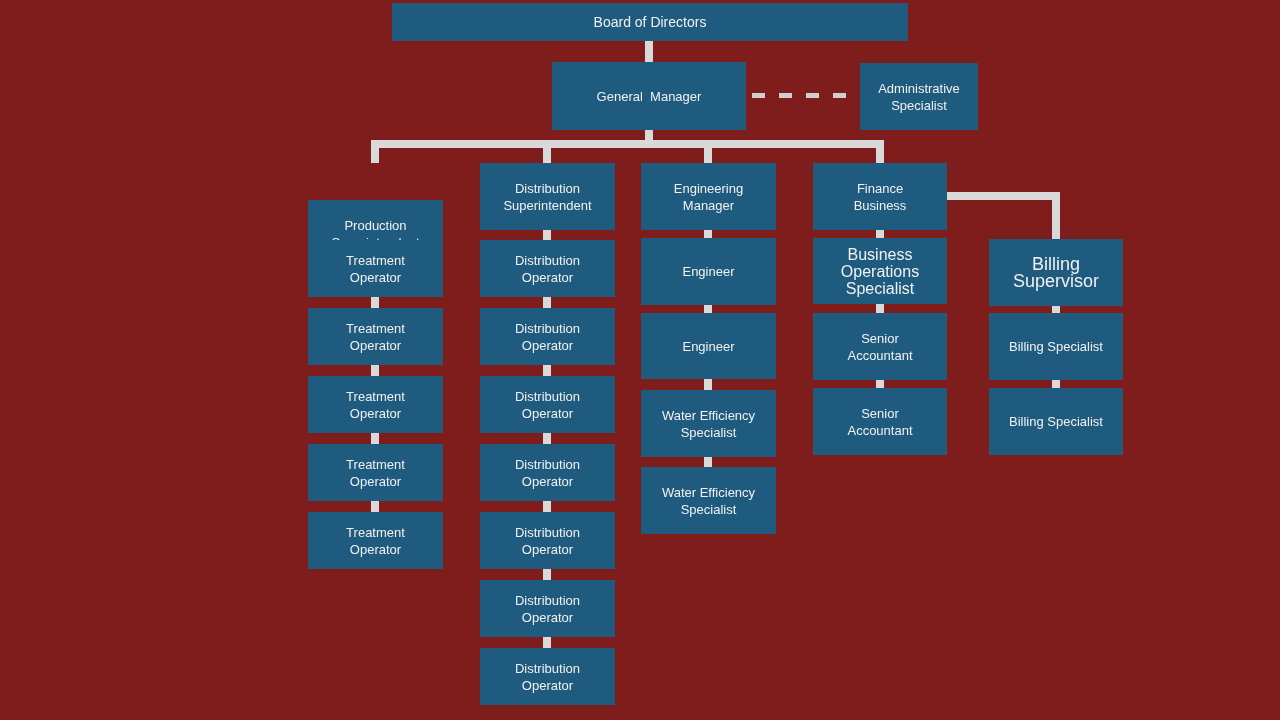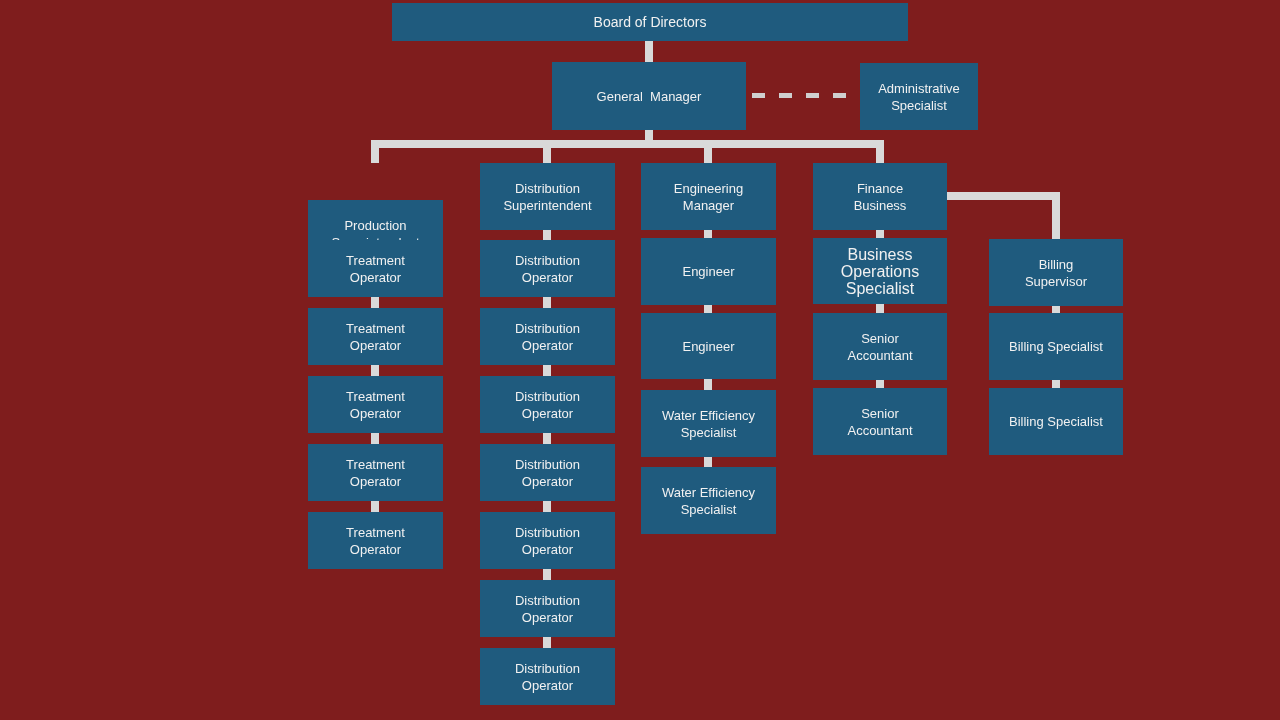--- a/index.html
+++ b/index.html
@@ -160,21 +160,21 @@
 Specialist</span>
     </div>
     <div class="node" style="left: 813px; top: 313px; width: 134px; height: 67px; font-size: 13px;">
       <span class="label">Senior
 Accountant</span>
     </div>
     <div class="node" style="left: 813px; top: 388px; width: 134px; height: 67px; font-size: 13px;">
       <span class="label">Senior
 Accountant</span>
     </div>
-    <div class="node" style="left: 989px; top: 239px; width: 134px; height: 67px; font-size: 13px;">
+    <div class="node" style="left: 989px; top: 239px; width: 134px; height: 67px; font-size: 18px;">
       <span class="label">Billing
 Supervisor</span>
     </div>
     <div class="node" style="left: 989px; top: 313px; width: 134px; height: 67px; font-size: 13px;">
       <span class="label">Billing Specialist</span>
     </div>
     <div class="node" style="left: 989px; top: 388px; width: 134px; height: 67px; font-size: 13px;">
       <span class="label">Billing Specialist</span>
     </div>
   </div>

